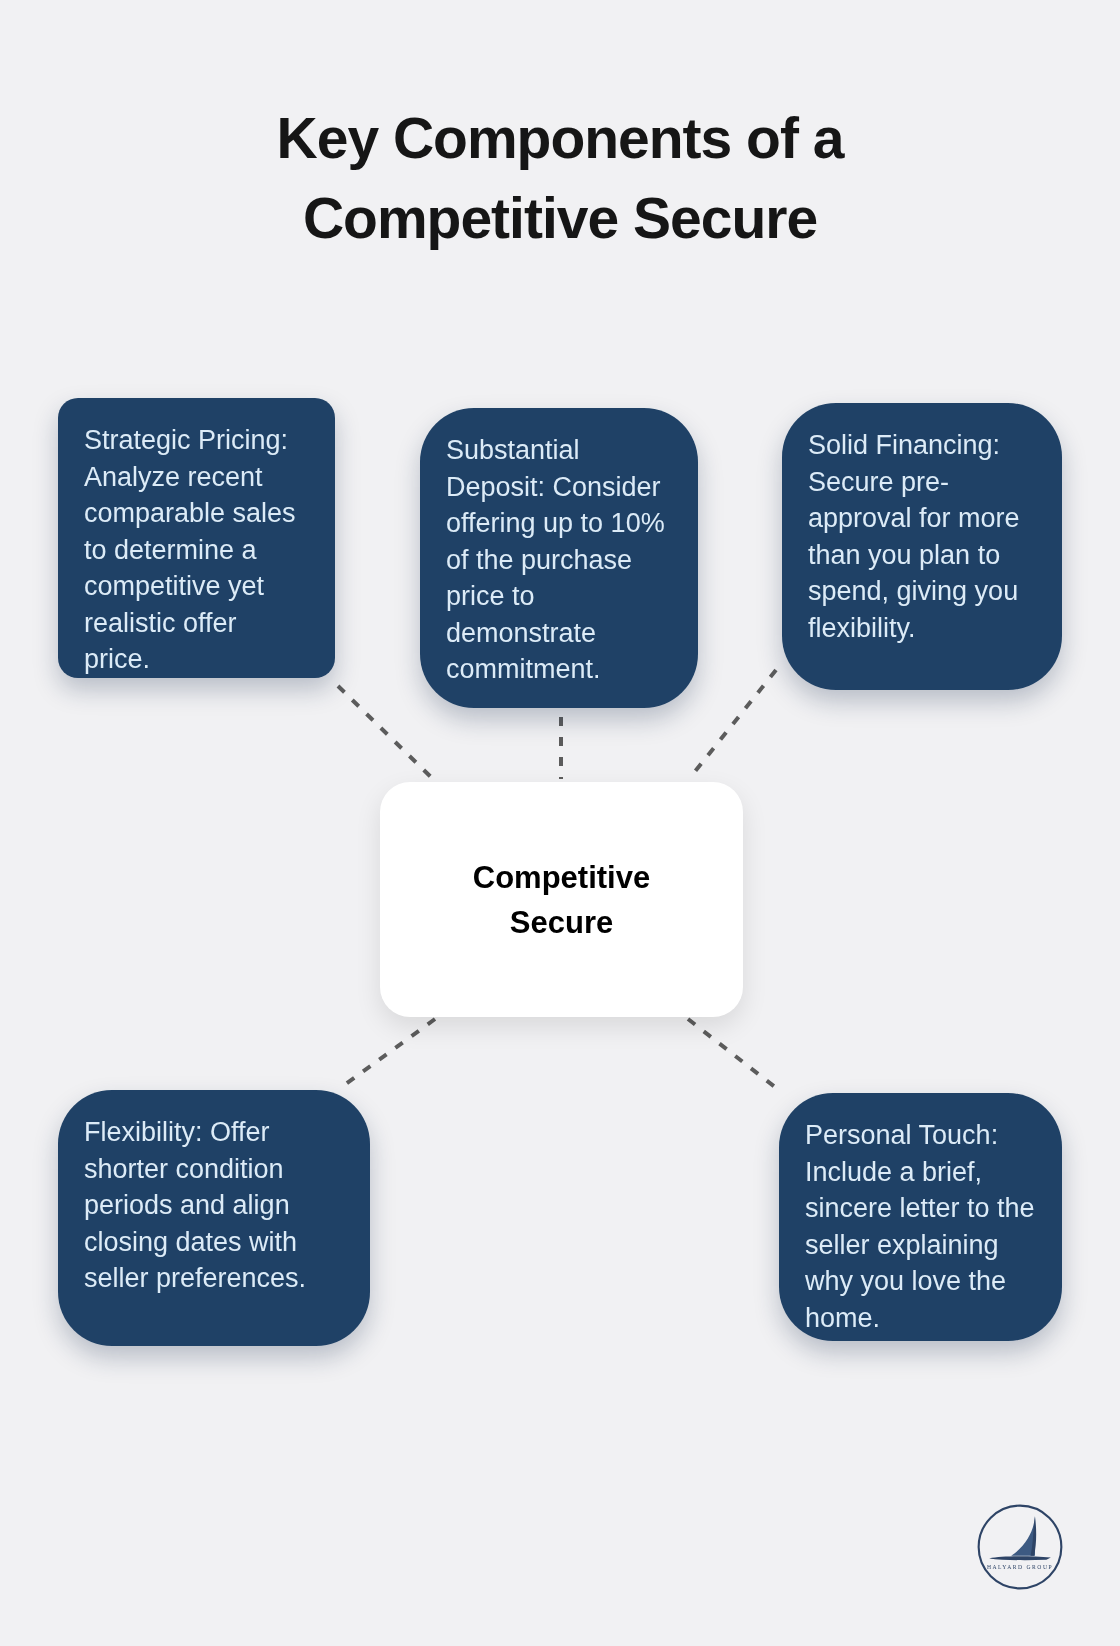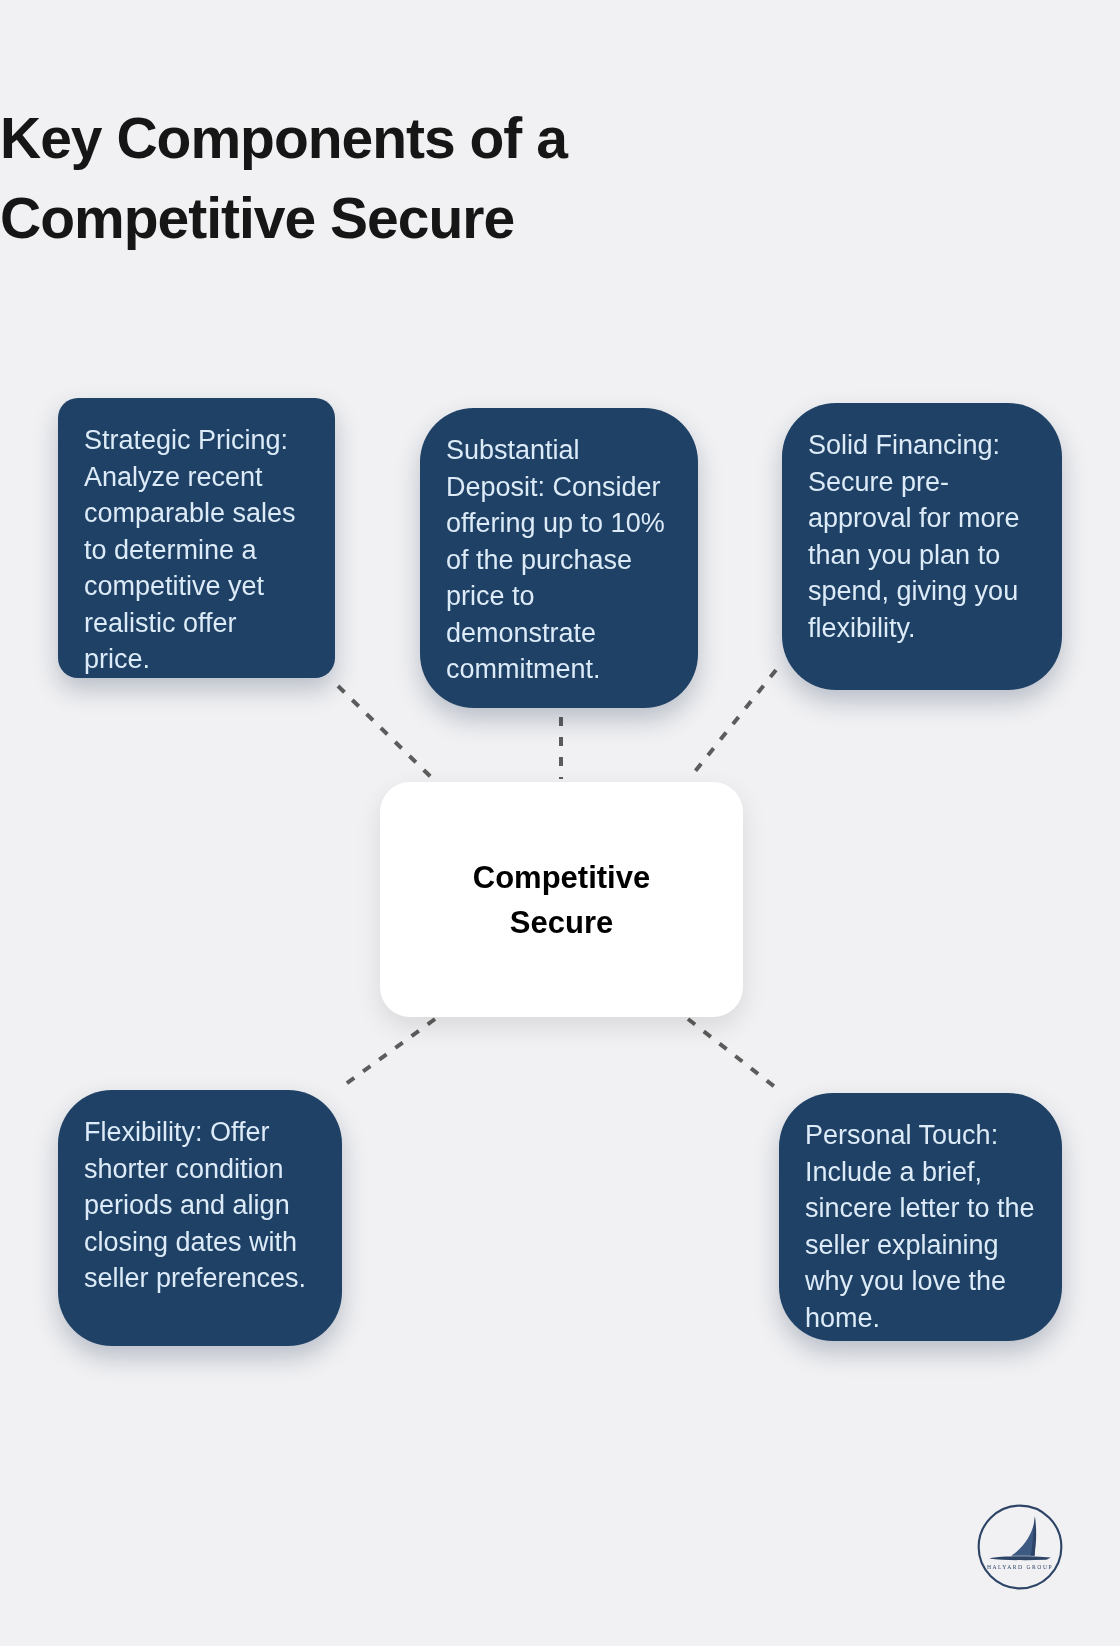--- a/index.html
+++ b/index.html
@@ -8,21 +8,21 @@
     background:#f1f1f3;
     font-family:"Liberation Sans", sans-serif;
     position:relative;
     overflow:hidden;
   }
   .stage{position:absolute;inset:0;width:1120px;height:1646px;}
 
   
   .title{
     position:absolute;left:0;top:98px;width:1120px;
-    text-align:left;color:#161616;
+    text-align:center;color:#161616;
     font-weight:700;font-size:57px;line-height:80px;
     letter-spacing:-1px;
   }
 
   
   svg.connectors{position:absolute;left:0;top:0;pointer-events:none;}
   .dash-line{
     stroke:#5c5c5c;stroke-width:4;fill:none;
     stroke-dasharray:9 11;stroke-linecap:butt;
   }
@@ -35,21 +35,21 @@
     box-shadow:0 12px 24px rgba(25,45,75,0.25);
     color:#dcebf7;
     font-size:27px;line-height:36.5px;
     padding:24px 26px;box-sizing:border-box;
   }
   .node-box .node-text{display:block;}
 
   #node-0{left:58px;  top:398px;  width:277px; height:280px;border-radius:20px;}
   #node-1{left:420px; top:408px;  width:278px; height:300px;}
   #node-2{left:782px; top:403px;  width:280px; height:287px;}
-  #node-3{left:58px;  top:1090px; width:284px; height:256px;}
+  #node-3{left:58px;  top:1090px; width:312px; height:256px;}
   #node-4{left:779px; top:1093px; width:283px; height:248px;}
 
   
   .center-node{
     position:absolute;left:380px;top:782px;width:363px;height:235px;
     background:#ffffff;border-radius:30px;
     box-shadow:0 10px 26px rgba(0,0,0,0.10);
     display:flex;flex-direction:column;align-items:center;justify-content:center;
     color:#000000;font-weight:700;font-size:31px;line-height:45px;
     text-align:center;

